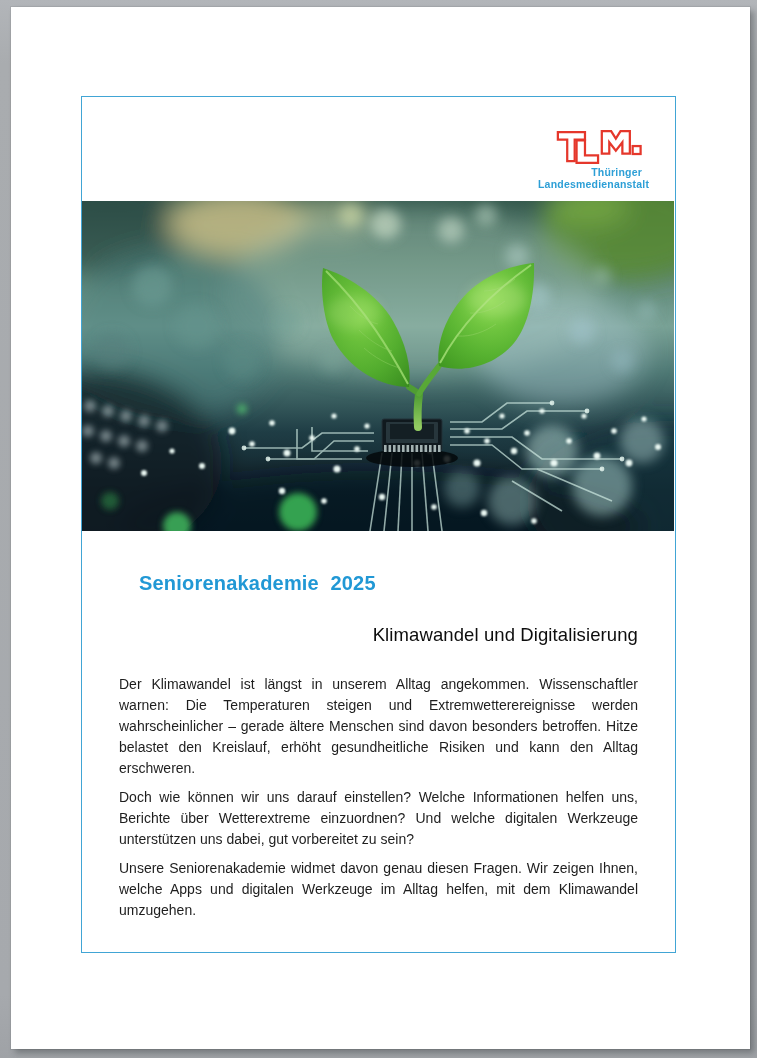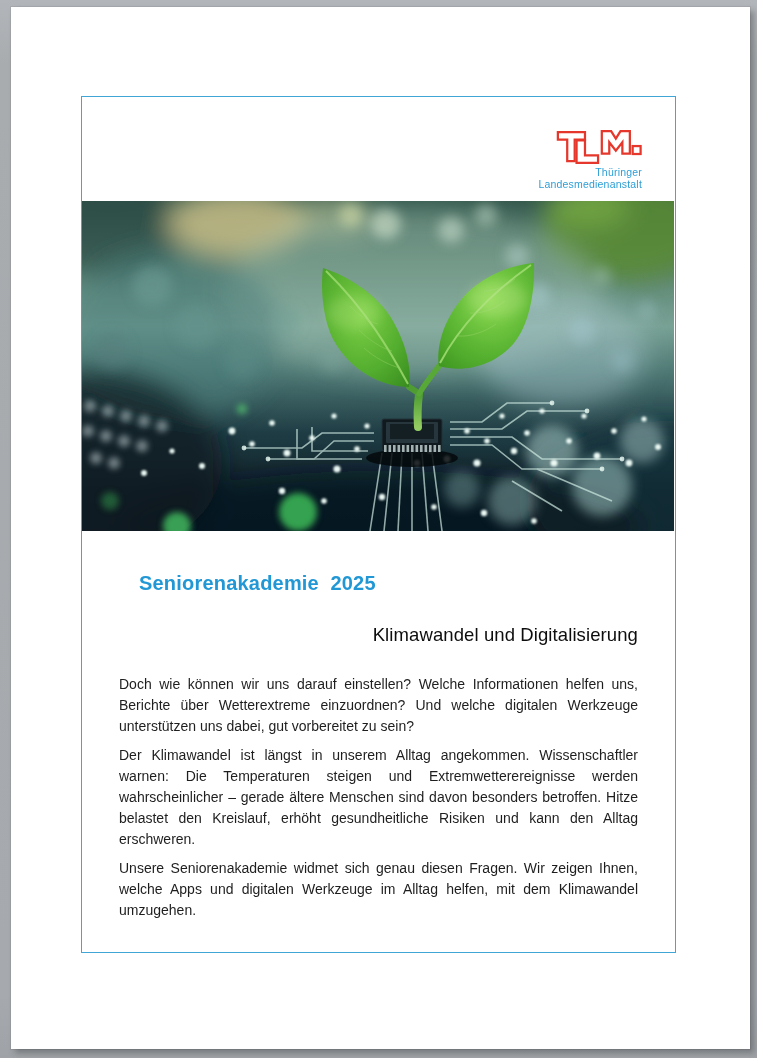--- a/index.html
+++ b/index.html
@@ -12,21 +12,21 @@
     position:absolute;left:11px;top:7px;width:739px;height:1042px;background:#ffffff;
     box-shadow:0 0 0 1px rgba(0,0,0,0.06),4px 4px 6px rgba(40,45,50,0.35);
   }
   .frame{
     position:absolute;left:70px;top:89px;width:595px;height:857px;
     border:1.5px solid #41a5d5;box-sizing:border-box;background:#ffffff;
   }
   
   .logo{position:absolute;top:31px;right:33px;width:104px;text-align:right;}
   .logo svg{display:block;margin-left:auto;margin-right:0;}
-  .logo-line{font-size:10.5px;line-height:12px;color:#2d9fd6;font-weight:400;letter-spacing:0.2px;white-space:nowrap;}
+  .logo-line{font-size:10.5px;line-height:12px;color:#2d9fd6;font-weight:700;letter-spacing:0.2px;white-space:nowrap;}
   
   .hero{position:absolute;left:0;top:104px;width:592px;height:330px;overflow:hidden;}
   .hero svg{display:block;width:592px;height:330px;}
   
   .content{position:absolute;left:37px;right:37px;top:474px;}
   .title{
     font-size:20px;line-height:24px;font-weight:bold;color:#2198d5;
     white-space:pre-wrap;letter-spacing:0.2px;margin-left:20px;
   }
   .subtitle{margin-top:29px;font-size:18.5px;line-height:22px;font-weight:400;color:#0d0d0d;letter-spacing:0.1px;text-align:right;}
@@ -267,20 +267,20 @@
           <ellipse cx="272" cy="112" rx="28" ry="17" fill="#d8f3a6" opacity="0.20"></ellipse>
           <ellipse cx="415" cy="98" rx="30" ry="18" fill="#d8f3a6" opacity="0.25"></ellipse>
         </g>
       </svg>
     </div>
 
     <div class="content">
       <div class="title">Seniorenakademie  2025</div>
       <div class="subtitle">Klimawandel und Digitalisierung</div>
       <div class="paras">
+        <p>Der Klimawandel ist längst in unserem Alltag angekommen. Wissenschaftler warnen: Die Temperaturen steigen und Extremwetterereignisse werden wahrscheinlicher – gerade ältere Menschen sind davon besonders betroffen. Hitze belastet den Kreislauf, erhöht gesundheitliche Risiken und kann den Alltag erschweren.</p>
         <p>Doch wie können wir uns darauf einstellen? Welche Informationen helfen uns, Berichte über Wetterextreme einzuordnen? Und welche digitalen Werkzeuge unterstützen uns dabei, gut vorbereitet zu sein?</p>
-        <p>Der Klimawandel ist längst in unserem Alltag angekommen. Wissenschaftler warnen: Die Temperaturen steigen und Extremwetterereignisse werden wahrscheinlicher – gerade ältere Menschen sind davon besonders betroffen. Hitze belastet den Kreislauf, erhöht gesundheitliche Risiken und kann den Alltag erschweren.</p>
-        <p>Unsere Seniorenakademie widmet sich genau diesen Fragen. Wir zeigen Ihnen, welche Apps und digitalen Werkzeuge im Alltag helfen, mit dem Klimawandel umzugehen.</p>
+        <p>Unsere Seniorenakademie widmet davon genau diesen Fragen. Wir zeigen Ihnen, welche Apps und digitalen Werkzeuge im Alltag helfen, mit dem Klimawandel umzugehen.</p>
       </div>
     </div>
 
   </div>
 </div>
 
 </body></html>

